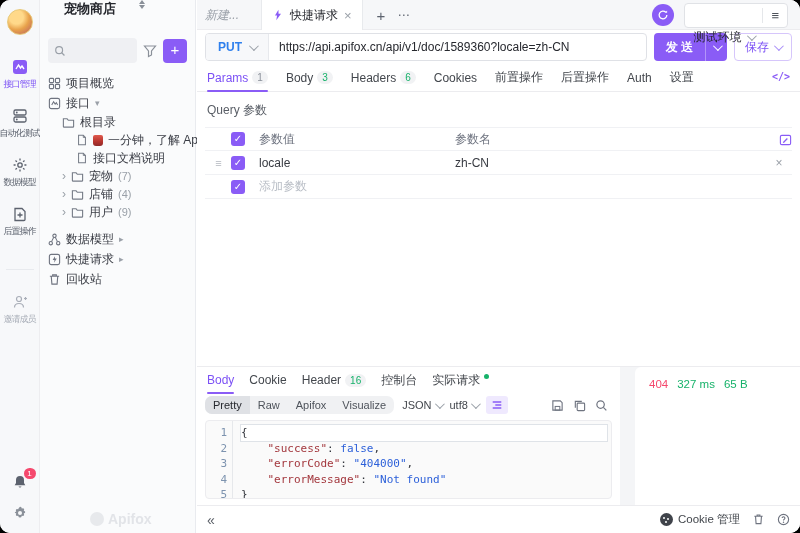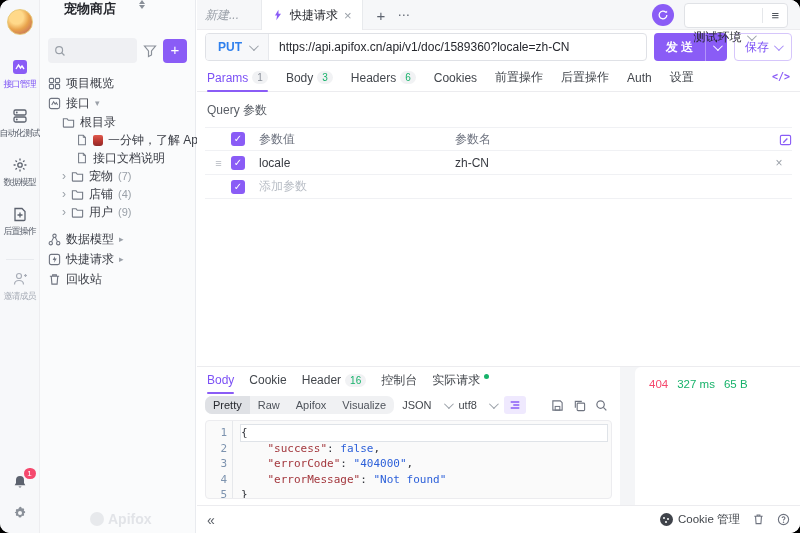--- a/index.html
+++ b/index.html
@@ -8,21 +8,21 @@
   .app { position:relative; width:800px; height:533px; background:#fff; border-radius:10px; overflow:hidden; font-size:12px; color:#383b42; }
 
   
   .rail { position:absolute; left:0; top:0; bottom:0; width:40px; background:#f7f8fa; border-right:1px solid #ededf0; display:flex; flex-direction:column; align-items:center; }
   .avatar { width:26px; height:26px; border-radius:50%; margin-top:9px; background:radial-gradient(circle at 35% 30%, #ffd98a 0 30%, #e8a24b 55%, #b55a64 100%); border:1px solid #e7c877; }
   .rail-items { margin-top:24px; display:flex; flex-direction:column; align-items:center; }
   .rail-item { width:40px; display:flex; flex-direction:column; align-items:center; gap:3px; margin-bottom:17px; cursor:pointer; color:#5c626e; }
   .rail-item .lbl { font-size:9px; letter-spacing:-1px; white-space:nowrap; }
   .rail-item svg { width:16px; height:16px; }
   .rail-item.active { color:#7c51f5; }
-  .rail-item.muted { color:#a9aeb8; border-top:1px solid #e8eaee; padding-top:11px; margin-top:4px; width:28px; }
+  .rail-item.muted { color:#a9aeb8; border-top:1px solid #e8eaee; padding-top:24px; margin-top:14px; width:28px; }
   .rail-bottom { margin-top:auto; display:flex; flex-direction:column; align-items:center; gap:12px; padding-bottom:12px; }
   .bell-wrap { position:relative; }
   .badge-dot { position:absolute; top:-6px; right:-8px; background:#f5486d; color:#fff; font-size:8px; line-height:11px; min-width:12px; text-align:center; border-radius:7px; padding:0 2px; }
 
   
   .sidebar { position:absolute; left:40px; top:0; bottom:0; width:156px; background:#fafbfc; border-right:1px solid #e9ebef; padding:0 8px; }
   .proj-header { height:32px; display:flex; align-items:flex-start; gap:23px; padding-left:4px; cursor:pointer;margin-left:12px; }
   .proj-name { font-size:13px; font-weight:bold; color:#26282e; }
   .updown { display:flex; flex-direction:column; gap:1px; }
   .updown i { display:block; width:0; height:0; border-left:3px solid transparent; border-right:3px solid transparent; }
@@ -100,21 +100,21 @@
   .magic-ic { justify-self:end; cursor:pointer; }
 
   
   .resp { height:139px; flex:none; border-top:1px solid #ececef; display:flex; background:#f4f5f7; }
   .resp-left { width:423px; background:#fff; display:flex; flex-direction:column; }
   .resp-tabs { height:26px; display:flex; align-items:stretch; gap:15px; padding:0 10px; flex:none; }
   .resp-tools { height:24px; display:flex; align-items:center; gap:8px; padding:0 8px; flex:none; }
   .seg { display:flex; background:#f0f1f3; border-radius:7px; overflow:hidden; }
   .seg span { padding:3px 8px; font-size:11px; color:#4e535b; cursor:pointer; }
   .seg span.on { background:#dfe1e5; color:#26282e; }
-  .mini-select { display:flex; align-items:center; gap:12px; font-size:11px; color:#43474d; cursor:pointer; }
+  .mini-select { display:flex; align-items:center; gap:3px; font-size:11px; color:#43474d; cursor:pointer; }
   .fmt-chip { background:#efe9fe; border-radius:3px; padding:3px 5px; cursor:pointer; display:flex; }
   .tool-icons { margin-left:auto; display:flex; gap:9px; padding-right:4px; }
   .tool-icons svg { cursor:pointer; }
   .editor { flex:1; margin:3px 8px 6px; background:#fafafa; border:1px solid #ececef; border-radius:4px; display:flex; overflow:hidden; font-family:"DejaVu Sans Mono","Liberation Mono",monospace; font-size:11px; }
   .gutter { width:27px; border-right:1px solid #e6e8eb; padding:4px 5px 0 0; text-align:right; color:#7d93af; flex:none; }
   .gutter div { height:15.5px; line-height:15.5px; }
   .codes { flex:1; padding:4px 4px 0 8px; }
   .cline { height:15.5px; line-height:15.5px; white-space:pre; }
   .cline.cursor { background:#fff; outline:1px solid #dfe3e8; }
   .tk-k { color:#a3373d; } .tk-v { color:#2b5fd9; } .tk-p { color:#33363d; }

